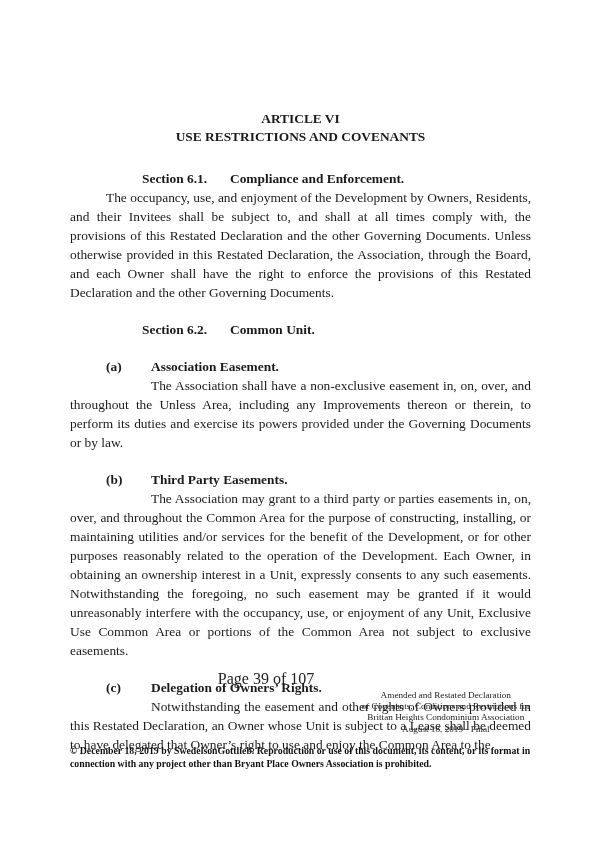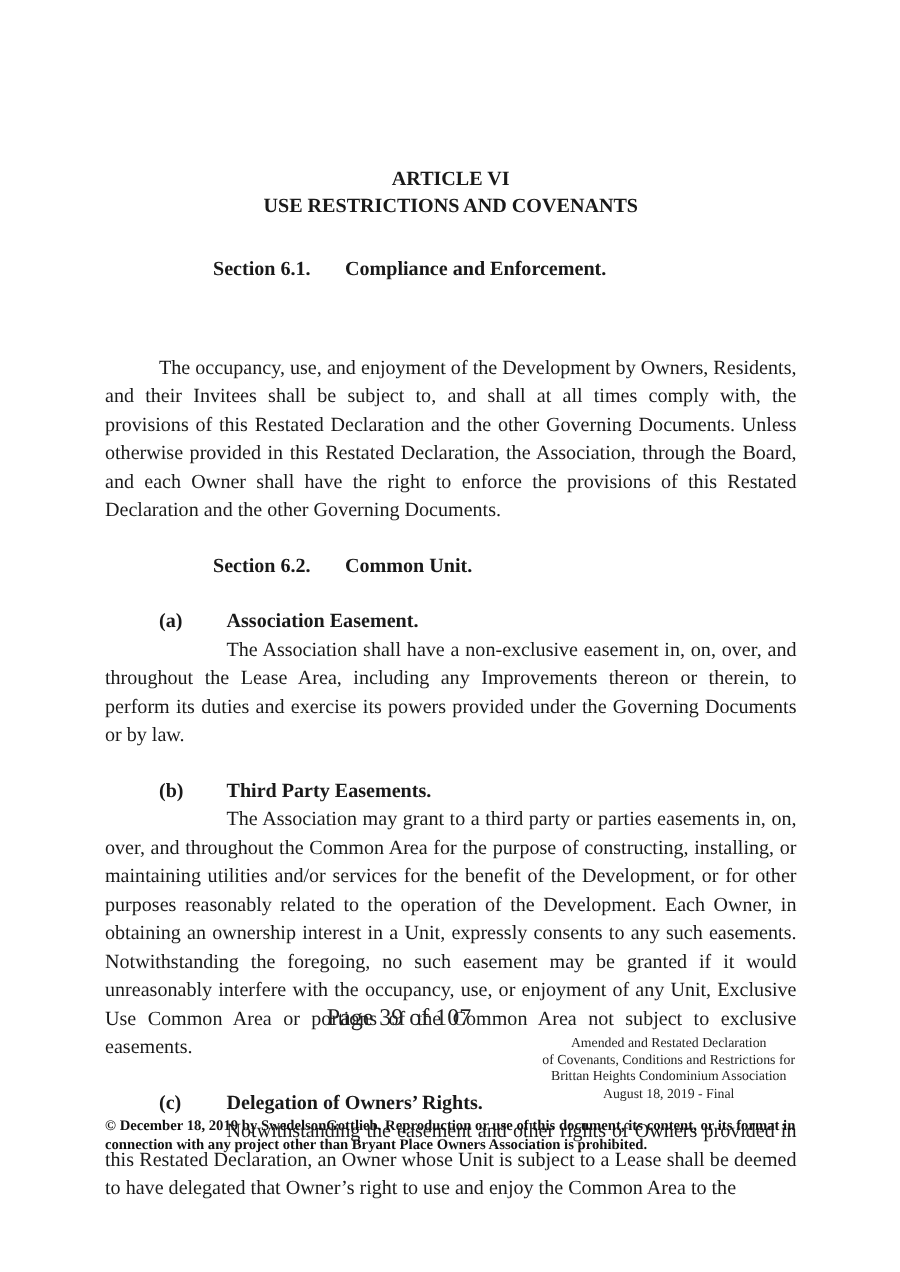--- a/index.html
+++ b/index.html
@@ -59,21 +59,21 @@
       display: inline-block;
       width: 45px;
     }
     .para {
       font-size: 13.4px;
       line-height: 19px;
       margin: 0;
       text-align: justify;
       text-align-last: left;
     }
-    .para.indent1 { text-indent: 36px; margin-top: 47px; }
+    .para.indent1 { text-indent: 36px; }
     .para.indent2 { text-indent: 81px; }
     .gap-title { height: 23px; }
     .gap-section { height: 18px; }
     .gap-sub { height: 18px; }
 
     .page-number {
       position: absolute;
       top: 672px;
       left: 0;
       width: 532px;
@@ -126,21 +126,21 @@
       <p class="section-heading">
         <span class="num">Section 6.2.</span><span>Common Unit.</span>
       </p>
 
       <div class="gap-sub"></div>
 
       <div>
         <p class="sub-heading">
           <span class="num">(a)</span><span>Association Easement.</span>
         </p>
-        <p class="para indent2">The Association shall have a non-exclusive easement in, on, over, and throughout the Lease Area, including any Improvements thereon or therein, to perform its duties and exercise its powers provided under the Governing Documents or by law.</p>
+        <p class="para indent2">The Association shall have a non-exclusive easement in, on, over, and throughout the Unless Area, including any Improvements thereon or therein, to perform its duties and exercise its powers provided under the Governing Documents or by law.</p>
       </div>
 
       <div class="gap-sub"></div>
 
       <div>
         <p class="sub-heading">
           <span class="num">(b)</span><span>Third Party Easements.</span>
         </p>
         <p class="para indent2">The Association may grant to a third party or parties easements in, on, over, and throughout the Common Area for the purpose of constructing, installing, or maintaining utilities and/or services for the benefit of the Development, or for other purposes reasonably related to the operation of the Development. Each Owner, in obtaining an ownership interest in a Unit, expressly consents to any such easements. Notwithstanding the foregoing, no such easement may be granted if it would unreasonably interfere with the occupancy, use, or enjoyment of any Unit, Exclusive Use Common Area or portions of the Common Area not subject to exclusive easements.</p>
       </div>

